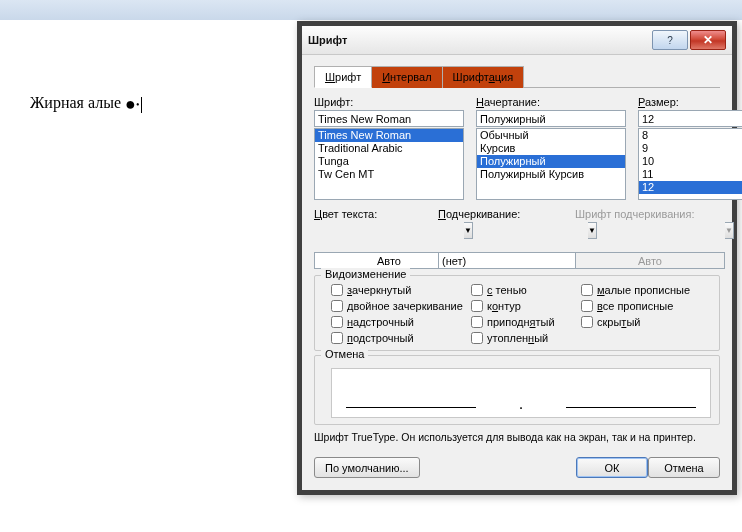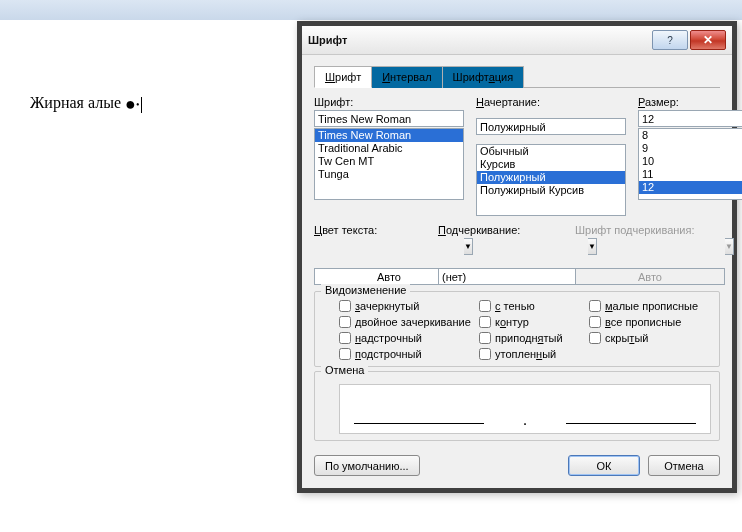--- a/index.html
+++ b/index.html
@@ -92,21 +92,21 @@
 
   .tabs {
     display: flex;
     border-bottom: 1px solid #b0b0b0;
     margin-bottom: 8px;
   }
   .tab {
     padding: 4px 10px;
     border: 1px solid #b0b0b0;
     border-bottom: none;
-    background: #0369a1;
+    background: #c2410c;
     margin-right: -1px;
     cursor: pointer;
     position: relative;
     top: 1px;
   }
   .tab.active {
     background: #fff;
     border-bottom: 1px solid #fff;
     z-index: 1;
   }
@@ -114,21 +114,21 @@
   .row {
     display: flex;
     gap: 12px;
     margin-bottom: 6px;
   }
   .col {
     display: flex;
     flex-direction: column;
   }
   .col.font { flex: 1 1 210px; }
-  .col.style { flex: 0 0 110px; gap: 8px; }
+  .col.style { flex: 0 0 110px; }
   .col.size  { flex: 0 0 55px; }
 
   .lbl {
     margin-bottom: 2px;
   }
   .textin {
     border: 1px solid #9aa7b3;
     background: #fff;
     height: 17px;
     padding: 1px 3px;
@@ -180,21 +180,21 @@
     box-sizing: border-box;
   }
   .disabled .textin { background: #f0f0f0; color: #9a9a9a; }
   .disabled .lbl { color: #9a9a9a; }
   .disabled .dropbtn { color: #9a9a9a; }
 
   .groupbox {
     border: 1px solid #c8c8c8;
     border-radius: 2px;
     margin-top: 4px;
-    padding: 8px 8px 6px 24px;
+    padding: 8px 8px 6px 16px;
     position: relative;
   }
   .groupbox .legend {
     position: absolute;
     top: -8px;
     left: 6px;
     background: #f0f0f0;
     padding: 0 4px;
   }
   .checks {
@@ -235,21 +235,20 @@
   }
 
   .hint {
     margin-top: 6px;
     font-size: 10.5px;
   }
 
   .dialog-footer {
     display: flex;
     margin-top: 14px;
-    gap: 8px;
   }
   .dialog-footer .spacer { flex: 1; }
   .btn {
     min-width: 72px;
     height: 21px;
     border: 1px solid #8a8a8a;
     background: linear-gradient(#fafafa,#e2e2e2);
     border-radius: 3px;
     font-family: inherit;
     font-size: 11px;
@@ -288,22 +287,22 @@
       <div class="tab"><span>Шрифт</span><u>а</u><span>ция</span></div>
     </div>
 
     <div class="row">
       <div class="col font">
         <span class="lbl">Шрифт:</span>
         <input class="textin" value="Times New Roman" style="">
         <div class="listbox" id="font-list">
             <div class="item sel">Times New Roman</div>
             <div class="item">Traditional Arabic</div>
+            <div class="item">Tunga</div>
             <div class="item">Tw Cen MT</div>
-            <div class="item">Tunga</div>
           </div>
       </div>
       <div class="col style">
         <span class="lbl"><u>Н</u>ачертание:</span>
         <input class="textin" value="Полужирный" style="">
         <div class="listbox" id="style-list">
             <div class="item">Обычный</div>
             <div class="item">Курсив</div>
             <div class="item sel">Полужирный</div>
             <div class="item">Полужирный Курсив</div>
@@ -396,20 +395,21 @@
         </div>
     </div>
 
     <div class="groupbox">
       <span class="legend">Отмена</span>
       <div class="sample-area">
         <span class="sample-dot">.</span>
       </div>
     </div>
 
+    <div class="hint">Шрифт TrueType. Он используется для вывода как на экран, так и на принтер.</div>
 
     <div class="dialog-footer">
       <button class="btn">По умолчанию...</button>
       <div class="spacer"></div>
       <button class="btn def">ОК</button>
       <button class="btn">Отмена</button>
     </div>
 
   </div>
 </div>

